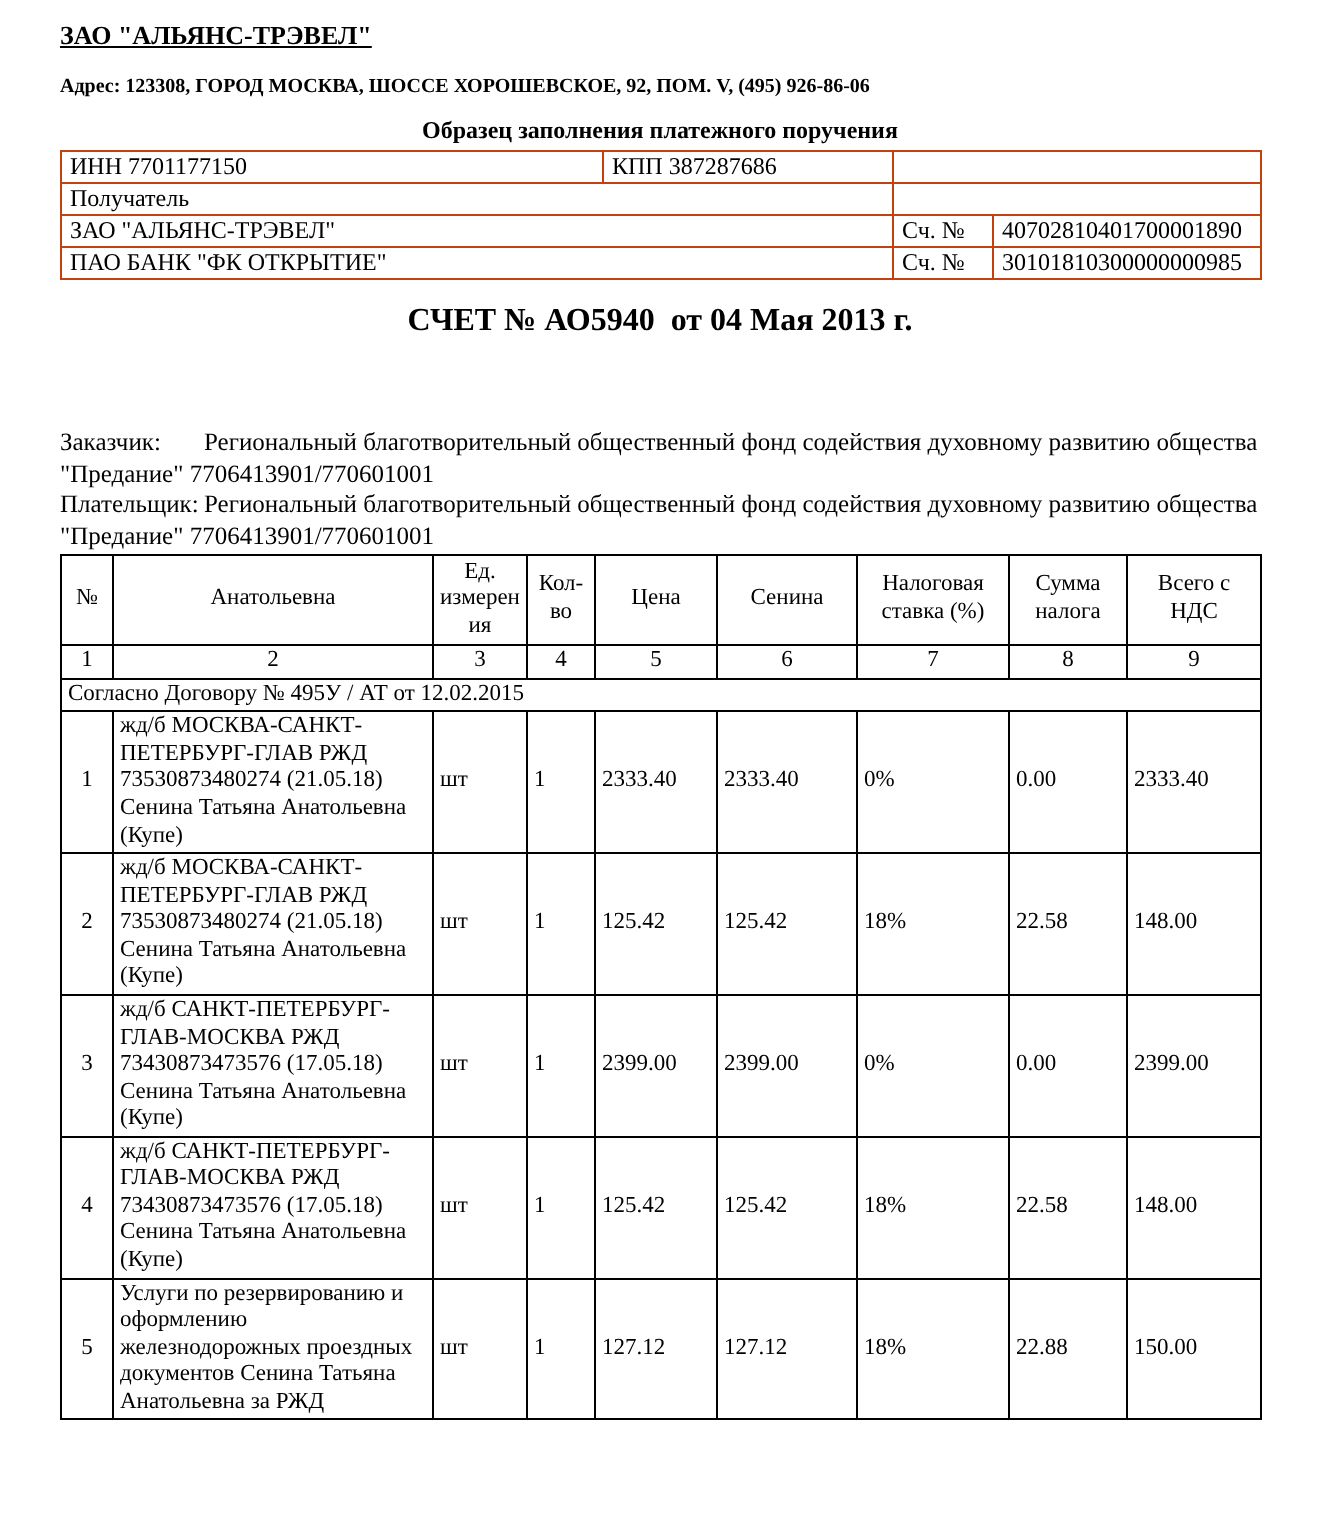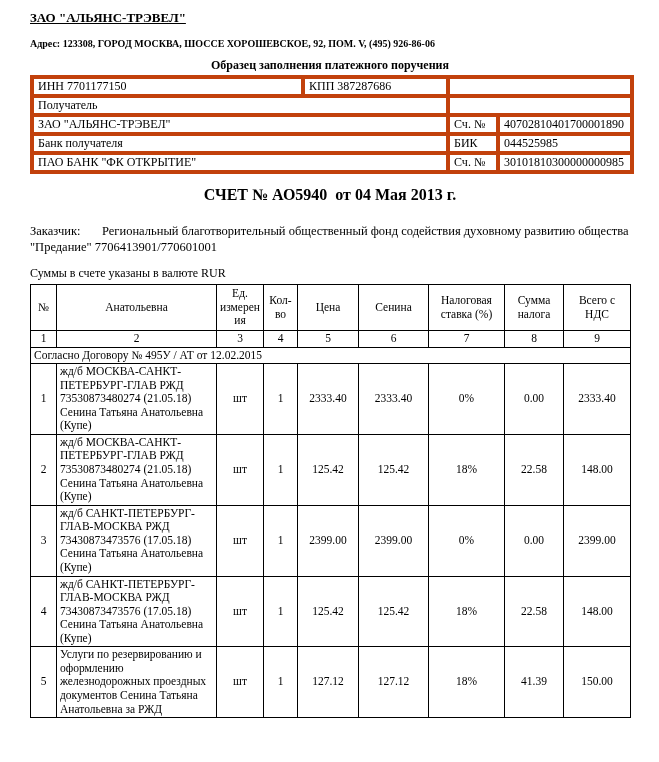--- a/index.html
+++ b/index.html
@@ -27,36 +27,36 @@
   }
   .sample-title {
     font-size: 12px;
     font-weight: bold;
     text-align: center;
     margin-top: 9px;
     margin-bottom: 2px;
   }
   table { border-collapse: collapse; width: 100%; table-layout: fixed; }
   .bank-table td {
-    border: 4px solid #c2410c;
+    border: 1px solid #c2410c;
     font-size: 12px;
     padding: 0 4px;
     height: 15px;
     overflow: hidden;
     white-space: nowrap;
   }
   .invoice-title {
     text-align: center;
     font-weight: bold;
     font-size: 16px;
     margin-top: 12px;
     white-space: pre-wrap;
   }
   .parties {
-    margin-top: 20px;
+    margin-top: 44px;
     font-size: 12.5px;
     line-height: 1.25;
   }
   .party-label { display: inline-block; width: 72px; }
   .currency-note {
     font-size: 12px;
     margin-top: 11px;
     margin-bottom: 3px;
   }
   .items-table th, .items-table td {
@@ -69,22 +69,22 @@
   }
   .items-table th {
     text-align: center;
     vertical-align: middle;
     padding: 2px 2px;
   }
   .colnum-row td { text-align: center; vertical-align: middle; height: 14px; }
   .contract-row td { text-align: left; height: 14px; }
   .cell-num    { text-align: center; vertical-align: middle; }
   .cell-name   { text-align: left;  vertical-align: top; padding: 2px 4px; }
-  .cell-center { text-align: center; vertical-align: middle; }
-  .cell-right  { text-align: center; vertical-align: middle; padding-right: 9px; }
+  .cell-center { text-align: left; vertical-align: middle; }
+  .cell-right  { text-align: left; vertical-align: middle; padding-right: 9px; }
 </style>
 </head>
 <body>
 
 <div class="page">
 
   <div class="company-name">ЗАО "АЛЬЯНС-ТРЭВЕЛ"</div>
 
   <div class="address-line">Адрес: 123308, ГОРОД МОСКВА, ШОССЕ ХОРОШЕВСКОЕ, 92, ПОМ. V, (495) 926-86-06</div>
 
@@ -106,41 +106,38 @@
       <tr>
         <td colspan="2">Получатель</td>
         <td colspan="2"></td>
       </tr>
       <tr>
         <td colspan="2">ЗАО "АЛЬЯНС-ТРЭВЕЛ"</td>
         <td>Сч. №</td>
         <td>40702810401700001890</td>
       </tr>
       <tr>
-        <td colspan="2">Банк получателя</td>
-        <td>БИК</td>
-        <td>044525985</td>
-      </tr>
-      <tr>
         <td colspan="2">ПАО БАНК "ФК ОТКРЫТИЕ"</td>
         <td>Сч. №</td>
         <td>30101810300000000985</td>
       </tr>
     </tbody>
   </table>
 
   <div class="invoice-title">СЧЕТ № АО5940  от 04 Мая 2013 г.</div>
 
   <div class="parties">
     <div>
       <span class="party-label">Заказчик:</span><span>Региональный благотворительный общественный фонд содействия духовному развитию общества "Предание" 7706413901/770601001</span>
     </div>
+    <div>
+      <span class="party-label">Плательщик:</span><span>Региональный благотворительный общественный фонд содействия духовному развитию общества "Предание" 7706413901/770601001</span>
+    </div>
   </div>
 
-  <div class="currency-note">Суммы в счете указаны в валюте RUR</div>
 
   <table class="items-table">
     <colgroup>
       <col style="width:26px">
         <col style="width:160px">
         <col style="width:47px">
         <col style="width:34px">
       <col style="width:61px">
         <col style="width:70px">
         <col style="width:76px">
@@ -220,19 +217,19 @@
         <td class="cell-right">148.00</td>
       </tr>
       <tr>
         <td class="cell-num">5</td>
         <td class="cell-name">Услуги по резервированию и оформлению железнодорожных проездных документов Сенина Татьяна Анатольевна за РЖД</td>
         <td class="cell-center">шт</td>
         <td class="cell-center">1</td>
         <td class="cell-right">127.12</td>
         <td class="cell-right">127.12</td>
         <td class="cell-right">18%</td>
-        <td class="cell-right">41.39</td>
+        <td class="cell-right">22.88</td>
         <td class="cell-right">150.00</td>
       </tr>
     </tbody>
   </table>
 
 </div>
 
 </body></html>

